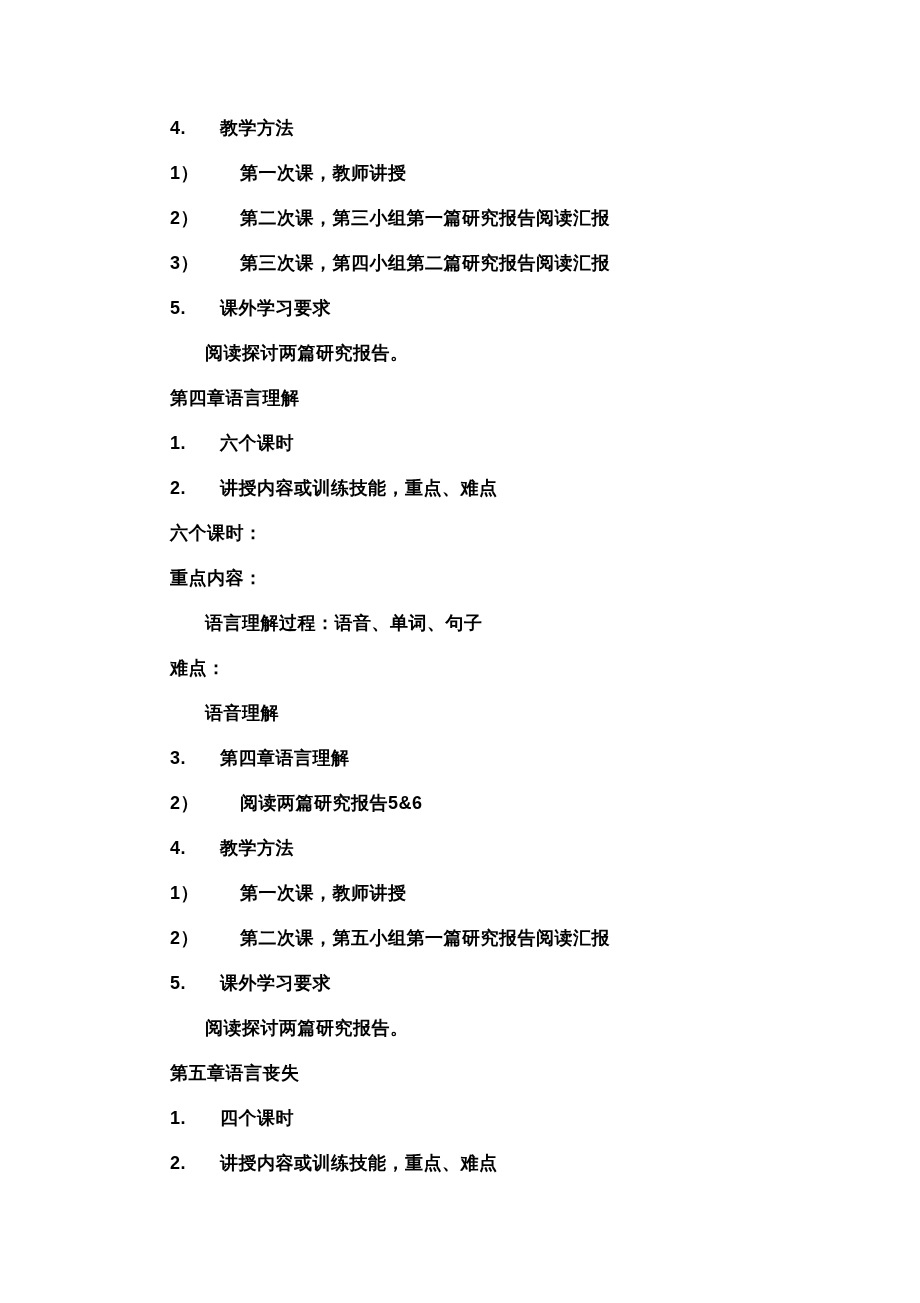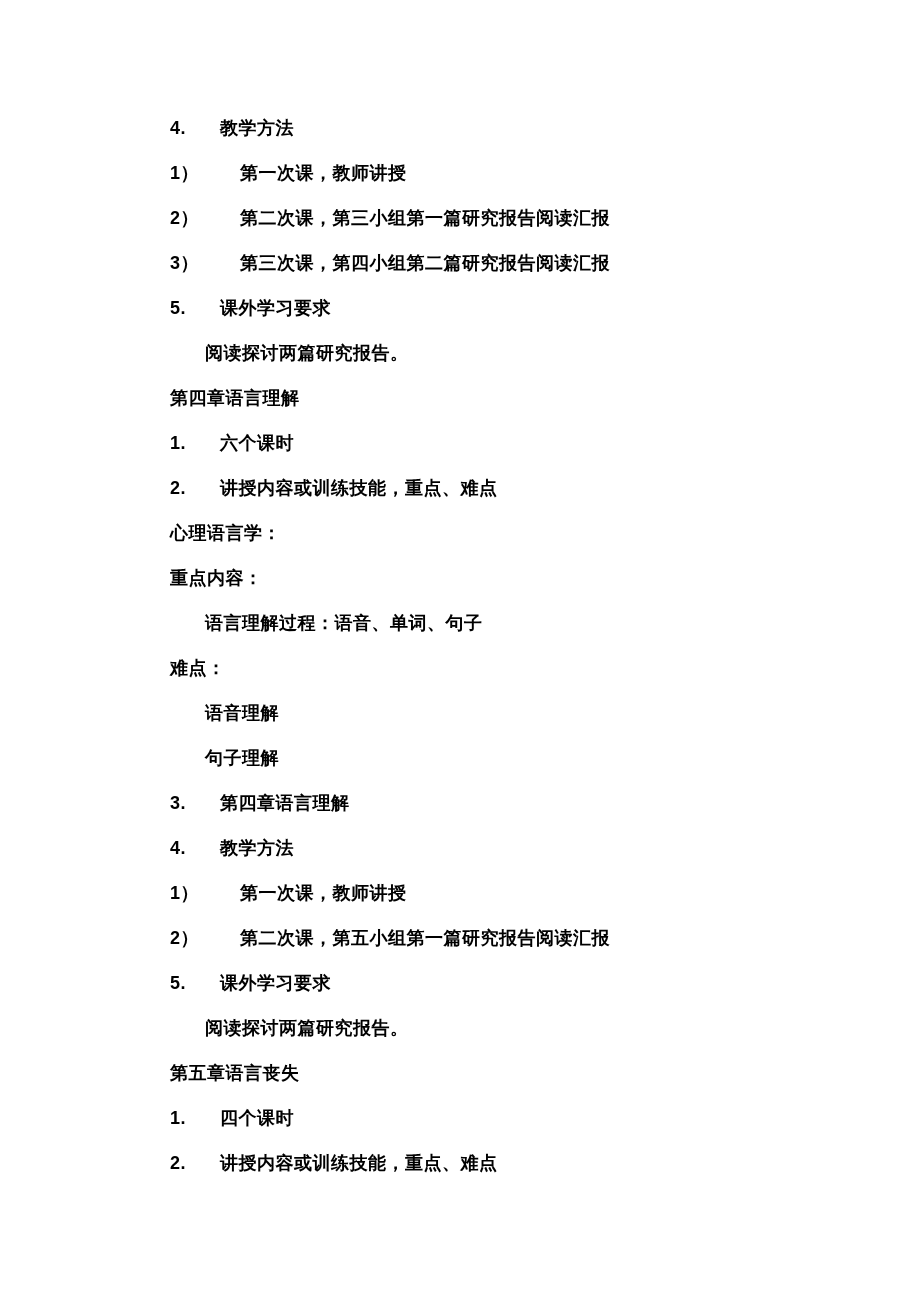--- a/index.html
+++ b/index.html
@@ -46,27 +46,27 @@
 <div id="content">
     <div class="line indent-1"><span class="num-prefix">4. </span><span>教学方法</span></div>
     <div class="line indent-1"><span class="num-wide">1）</span><span>第一次课，教师讲授</span></div>
     <div class="line indent-1"><span class="num-wide">2）</span><span>第二次课，第三小组第一篇研究报告阅读汇报</span></div>
     <div class="line indent-1"><span class="num-wide">3）</span><span>第三次课，第四小组第二篇研究报告阅读汇报</span></div>
     <div class="line indent-1"><span class="num-prefix">5. </span><span>课外学习要求</span></div>
     <div class="line indent-2"><span>阅读探讨两篇研究报告。</span></div>
     <div class="line indent-1"><span>第四章语言理解</span></div>
     <div class="line indent-1"><span class="num-prefix">1. </span><span>六个课时</span></div>
     <div class="line indent-1"><span class="num-prefix">2. </span><span>讲授内容或训练技能，重点、难点</span></div>
-    <div class="line indent-1"><span>心理语言学：</span></div>
+    <div class="line indent-1"><span>六个课时：</span></div>
     <div class="line indent-1"><span>重点内容：</span></div>
     <div class="line indent-2"><span>语言理解过程：语音、单词、句子</span></div>
     <div class="line indent-1"><span>难点：</span></div>
     <div class="line indent-2"><span>语音理解</span></div>
-    <div class="line indent-2"><span>句子理解</span></div>
     <div class="line indent-1"><span class="num-prefix">3. </span><span>第四章语言理解</span></div>
+    <div class="line indent-1"><span class="num-wide">2）</span><span>阅读两篇研究报告5&amp;6</span></div>
     <div class="line indent-1"><span class="num-prefix">4. </span><span>教学方法</span></div>
     <div class="line indent-1"><span class="num-wide">1）</span><span>第一次课，教师讲授</span></div>
     <div class="line indent-1"><span class="num-wide">2）</span><span>第二次课，第五小组第一篇研究报告阅读汇报</span></div>
     <div class="line indent-1"><span class="num-prefix">5. </span><span>课外学习要求</span></div>
     <div class="line indent-2"><span>阅读探讨两篇研究报告。</span></div>
     <div class="line indent-1"><span>第五章语言丧失</span></div>
     <div class="line indent-1"><span class="num-prefix">1. </span><span>四个课时</span></div>
     <div class="line indent-1 extra-gap"><span class="num-prefix">2. </span><span>讲授内容或训练技能，重点、难点</span></div>
   </div>
 

